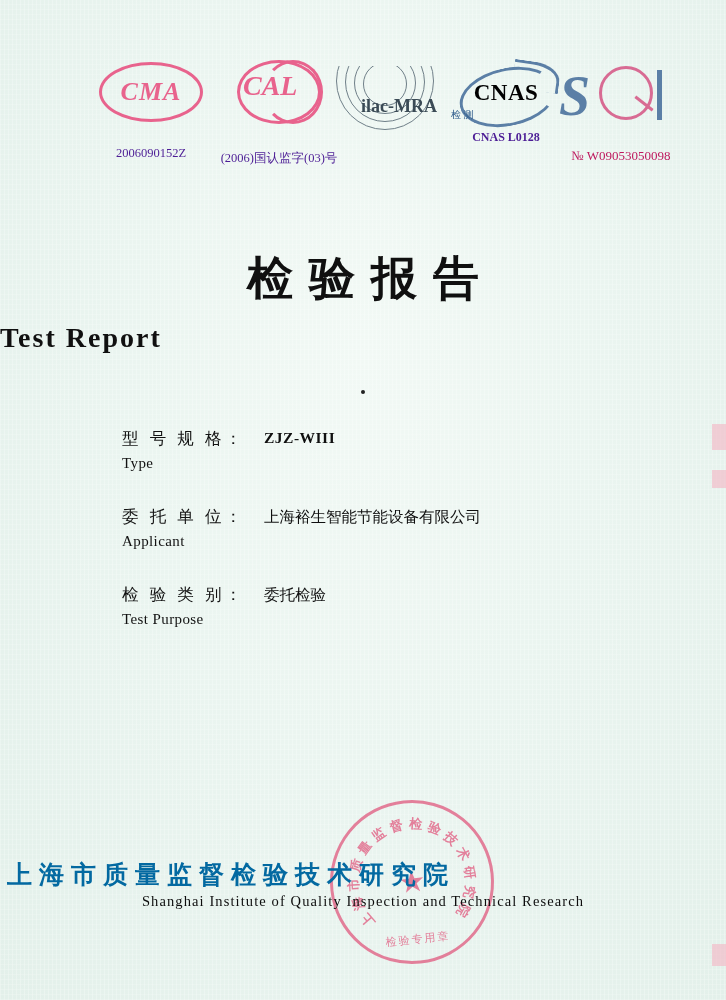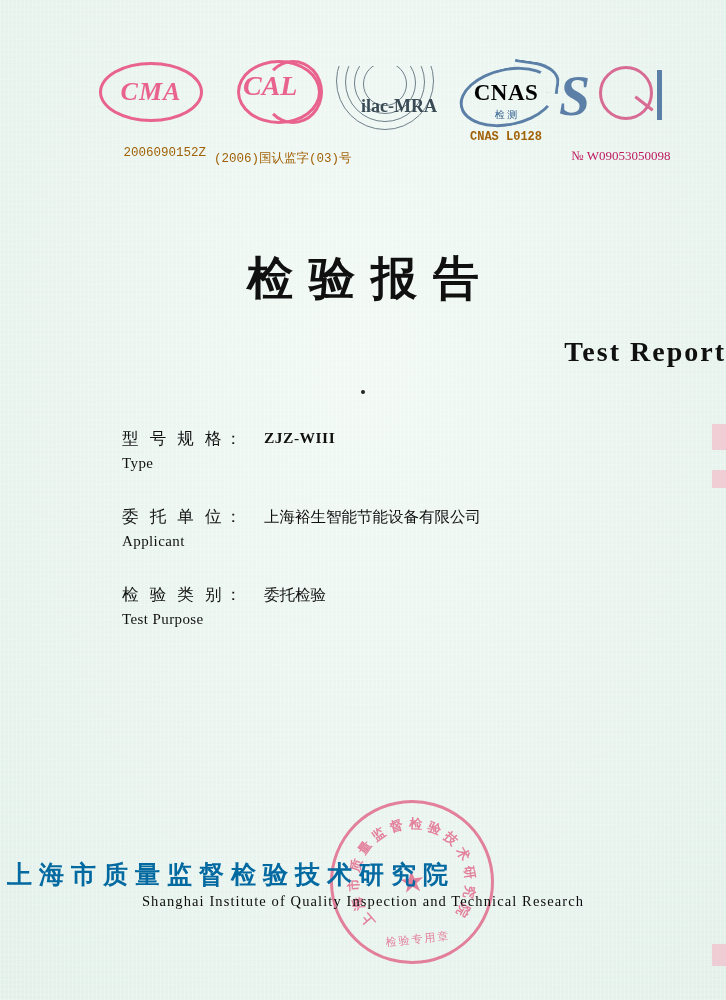--- a/index.html
+++ b/index.html
@@ -44,29 +44,29 @@
     top: 62px;
     left: 0;
     width: 726px;
     height: 145px;
   }
   .logo-block {
     position: absolute;
     text-align: center;
   }
   .logo-caption {
-    font-family: Liberation Mono, monospace;
+    font-family: Liberation Serif, serif;
     font-size: 12.5px;
-    color: #a16207;
+    color: #4c1d95;
     letter-spacing: 0px;
     white-space: nowrap;
   }
 
   
-  .cma { left: 96px; top: 0; width: 110px; text-align: right; }
+  .cma { left: 96px; top: 0; width: 110px; }
   .cma-mark {
     width: 98px; height: 54px;
     border: 3px solid #e8638d;
     border-radius: 50% / 50%;
     margin: 0 auto;
     position: relative;
   }
   .cma-mark .txt {
     position: absolute; inset: 0;
     display: flex; align-items: center; justify-content: center;
@@ -173,21 +173,21 @@
     text-align: center;
     font-family: "Liberation Serif", serif;
     font-weight: bold;
     font-size: 23px;
     color: #000000;
     letter-spacing: 0.5px;
   }
   .cnas-sub {
     position: absolute;
     left: 0; right: 0; top: 42px;
-    text-align: center;
+    text-align: left;
     font-size: 10px;
     color: #2f5d8c;
   }
   .cnas .logo-caption {
     margin-top: 2px;
     font-weight: bold;
     font-size: 12px;
   }
 
   
@@ -247,23 +247,23 @@
     text-align: center;
     font-family: "Liberation Serif", serif;
     font-weight: bold;
     font-size: 46px;
     letter-spacing: 16px;
     color: #101010;
     text-indent: 16px;
   }
   .title-en {
     position: absolute;
-    top: 336px;
+    top: 322px;
     left: 0; right: 0;
-    text-align: right;
+    text-align: left;
     font-family: "Liberation Serif", serif;
     font-weight: bold;
     font-size: 28px;
     letter-spacing: 2px;
     color: #101010;
   }
   .title-dot {
     position: absolute;
     top: 390px;
     left: 50%;

